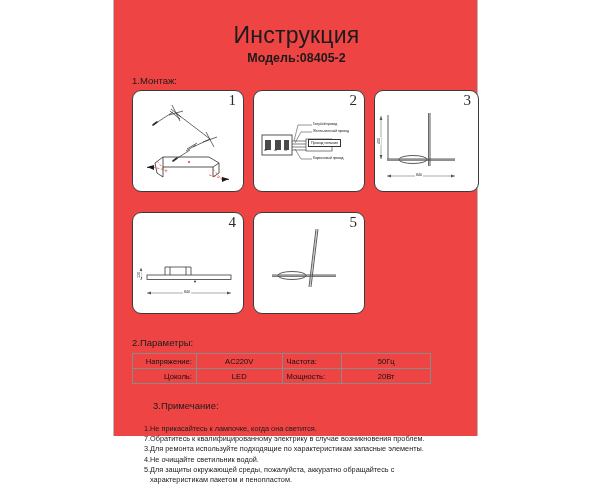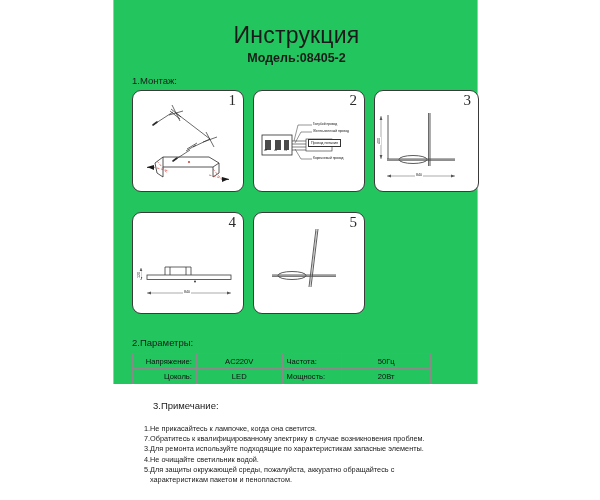--- a/index.html
+++ b/index.html
@@ -12,22 +12,22 @@
     height: 500px;
     position: relative;
     font-family: "Liberation Sans", sans-serif;
     overflow: hidden;
   }
   .page {
     position: absolute;
     left: 113px;
     top: 0;
     width: 365px;
-    height: 384px;
-    background: #22c55e;
+    height: 436px;
+    background: #ef4444;
     border-left: 1px solid #b9b9b9;
     border-right: 1px solid #b9b9b9;
     box-sizing: border-box;
   }
   .title {
     position: absolute;
     left: 0;
     top: 22px;
     width: 365px;
     text-align: center;

